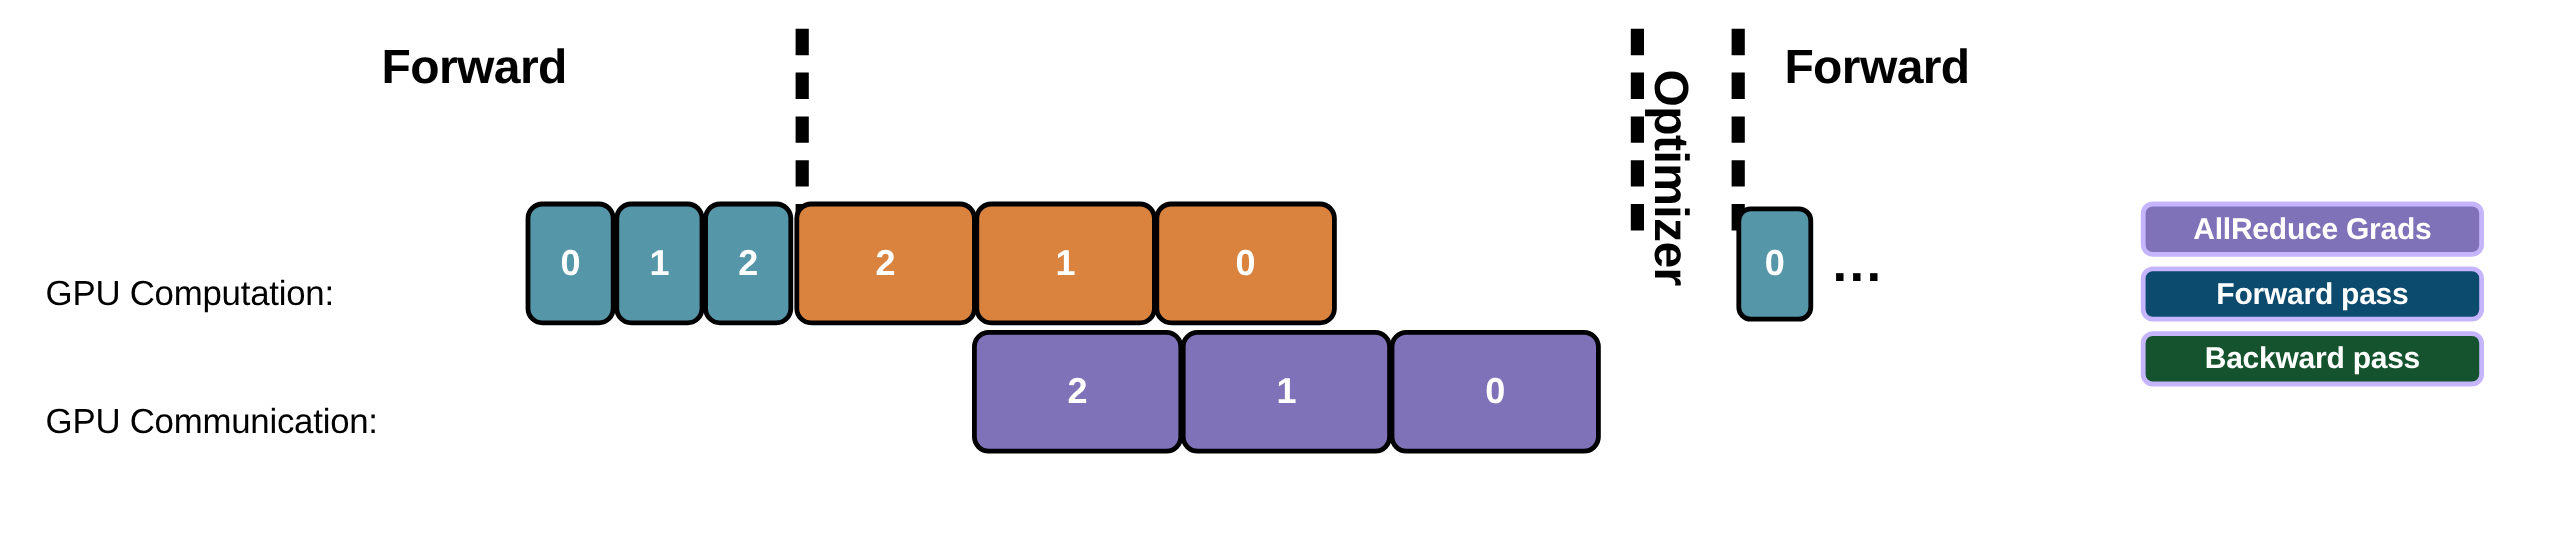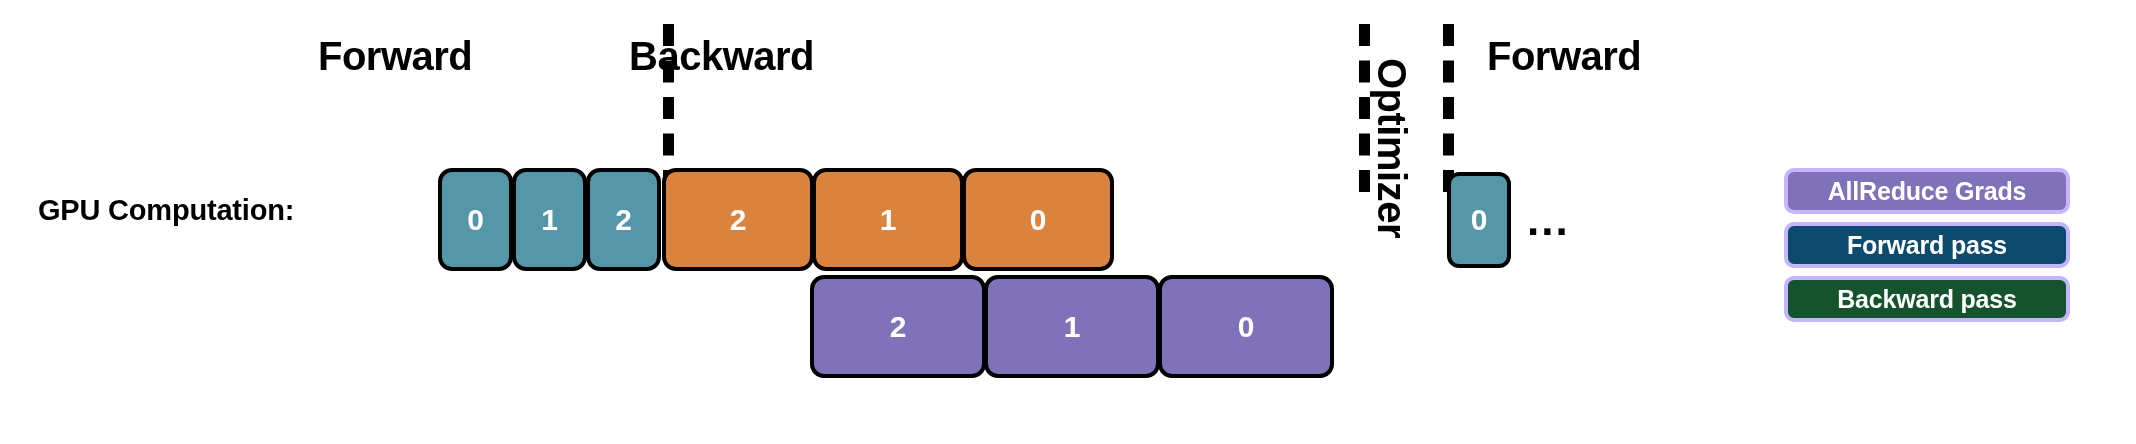--- a/index.html
+++ b/index.html
@@ -20,25 +20,26 @@
     color:#000000;
     white-space:nowrap;
     letter-spacing:-0.5px;
     line-height:1;
   }
 
   
   .row-caption{
     position:absolute;
     font-size:29px;
-    font-weight:700;
+    font-weight:400;
     color:#000000;
     white-space:nowrap;
     line-height:1;
     letter-spacing:-0.2px;
+    margin-top:35px;
   }
 
   
   .divider{
     position:absolute;
     width:0;
     border-left:11px dashed #000000;
   }
 
   
@@ -99,30 +100,30 @@
     white-space:nowrap;
     letter-spacing:-0.2px;
   }
 </style>
 </head>
 <body>
 
 <div class="stage">
 
   <div class="phase-label" style="left:318px;top:36px;">Forward</div>
-  <div class="phase-label" style="left:629px;top:36px;">Backward</div>
   <div class="phase-label" style="left:1487px;top:36px;">Forward</div>
 
   <div class="divider" style="left:663px;top:24px;height:168px;"></div>
   <div class="divider" style="left:1359px;top:24px;height:168px;"></div>
   <div class="divider" style="left:1443px;top:24px;height:168px;"></div>
 
   <div class="optimizer-label" style="left:1412px;top:58px;">Optimizer</div>
 
   <div class="row-caption" style="left:38px;top:196px;">GPU Computation:</div>
+  <div class="row-caption" style="left:38px;top:303px;">GPU Communication:</div>
 
   <div class="block forward" style="left:438px;top:168px;width:75px;height:103px;">0</div>
   <div class="block forward" style="left:512px;top:168px;width:75px;height:103px;">1</div>
   <div class="block forward" style="left:586px;top:168px;width:75px;height:103px;">2</div>
 
   <div class="block backward" style="left:662px;top:168px;width:152px;height:103px;">2</div>
   <div class="block backward" style="left:812px;top:168px;width:152px;height:103px;">1</div>
   <div class="block backward" style="left:962px;top:168px;width:152px;height:103px;">0</div>
 
   <div class="block forward" style="left:1447px;top:172px;width:64px;height:96px;border-radius:12px;">0</div>

